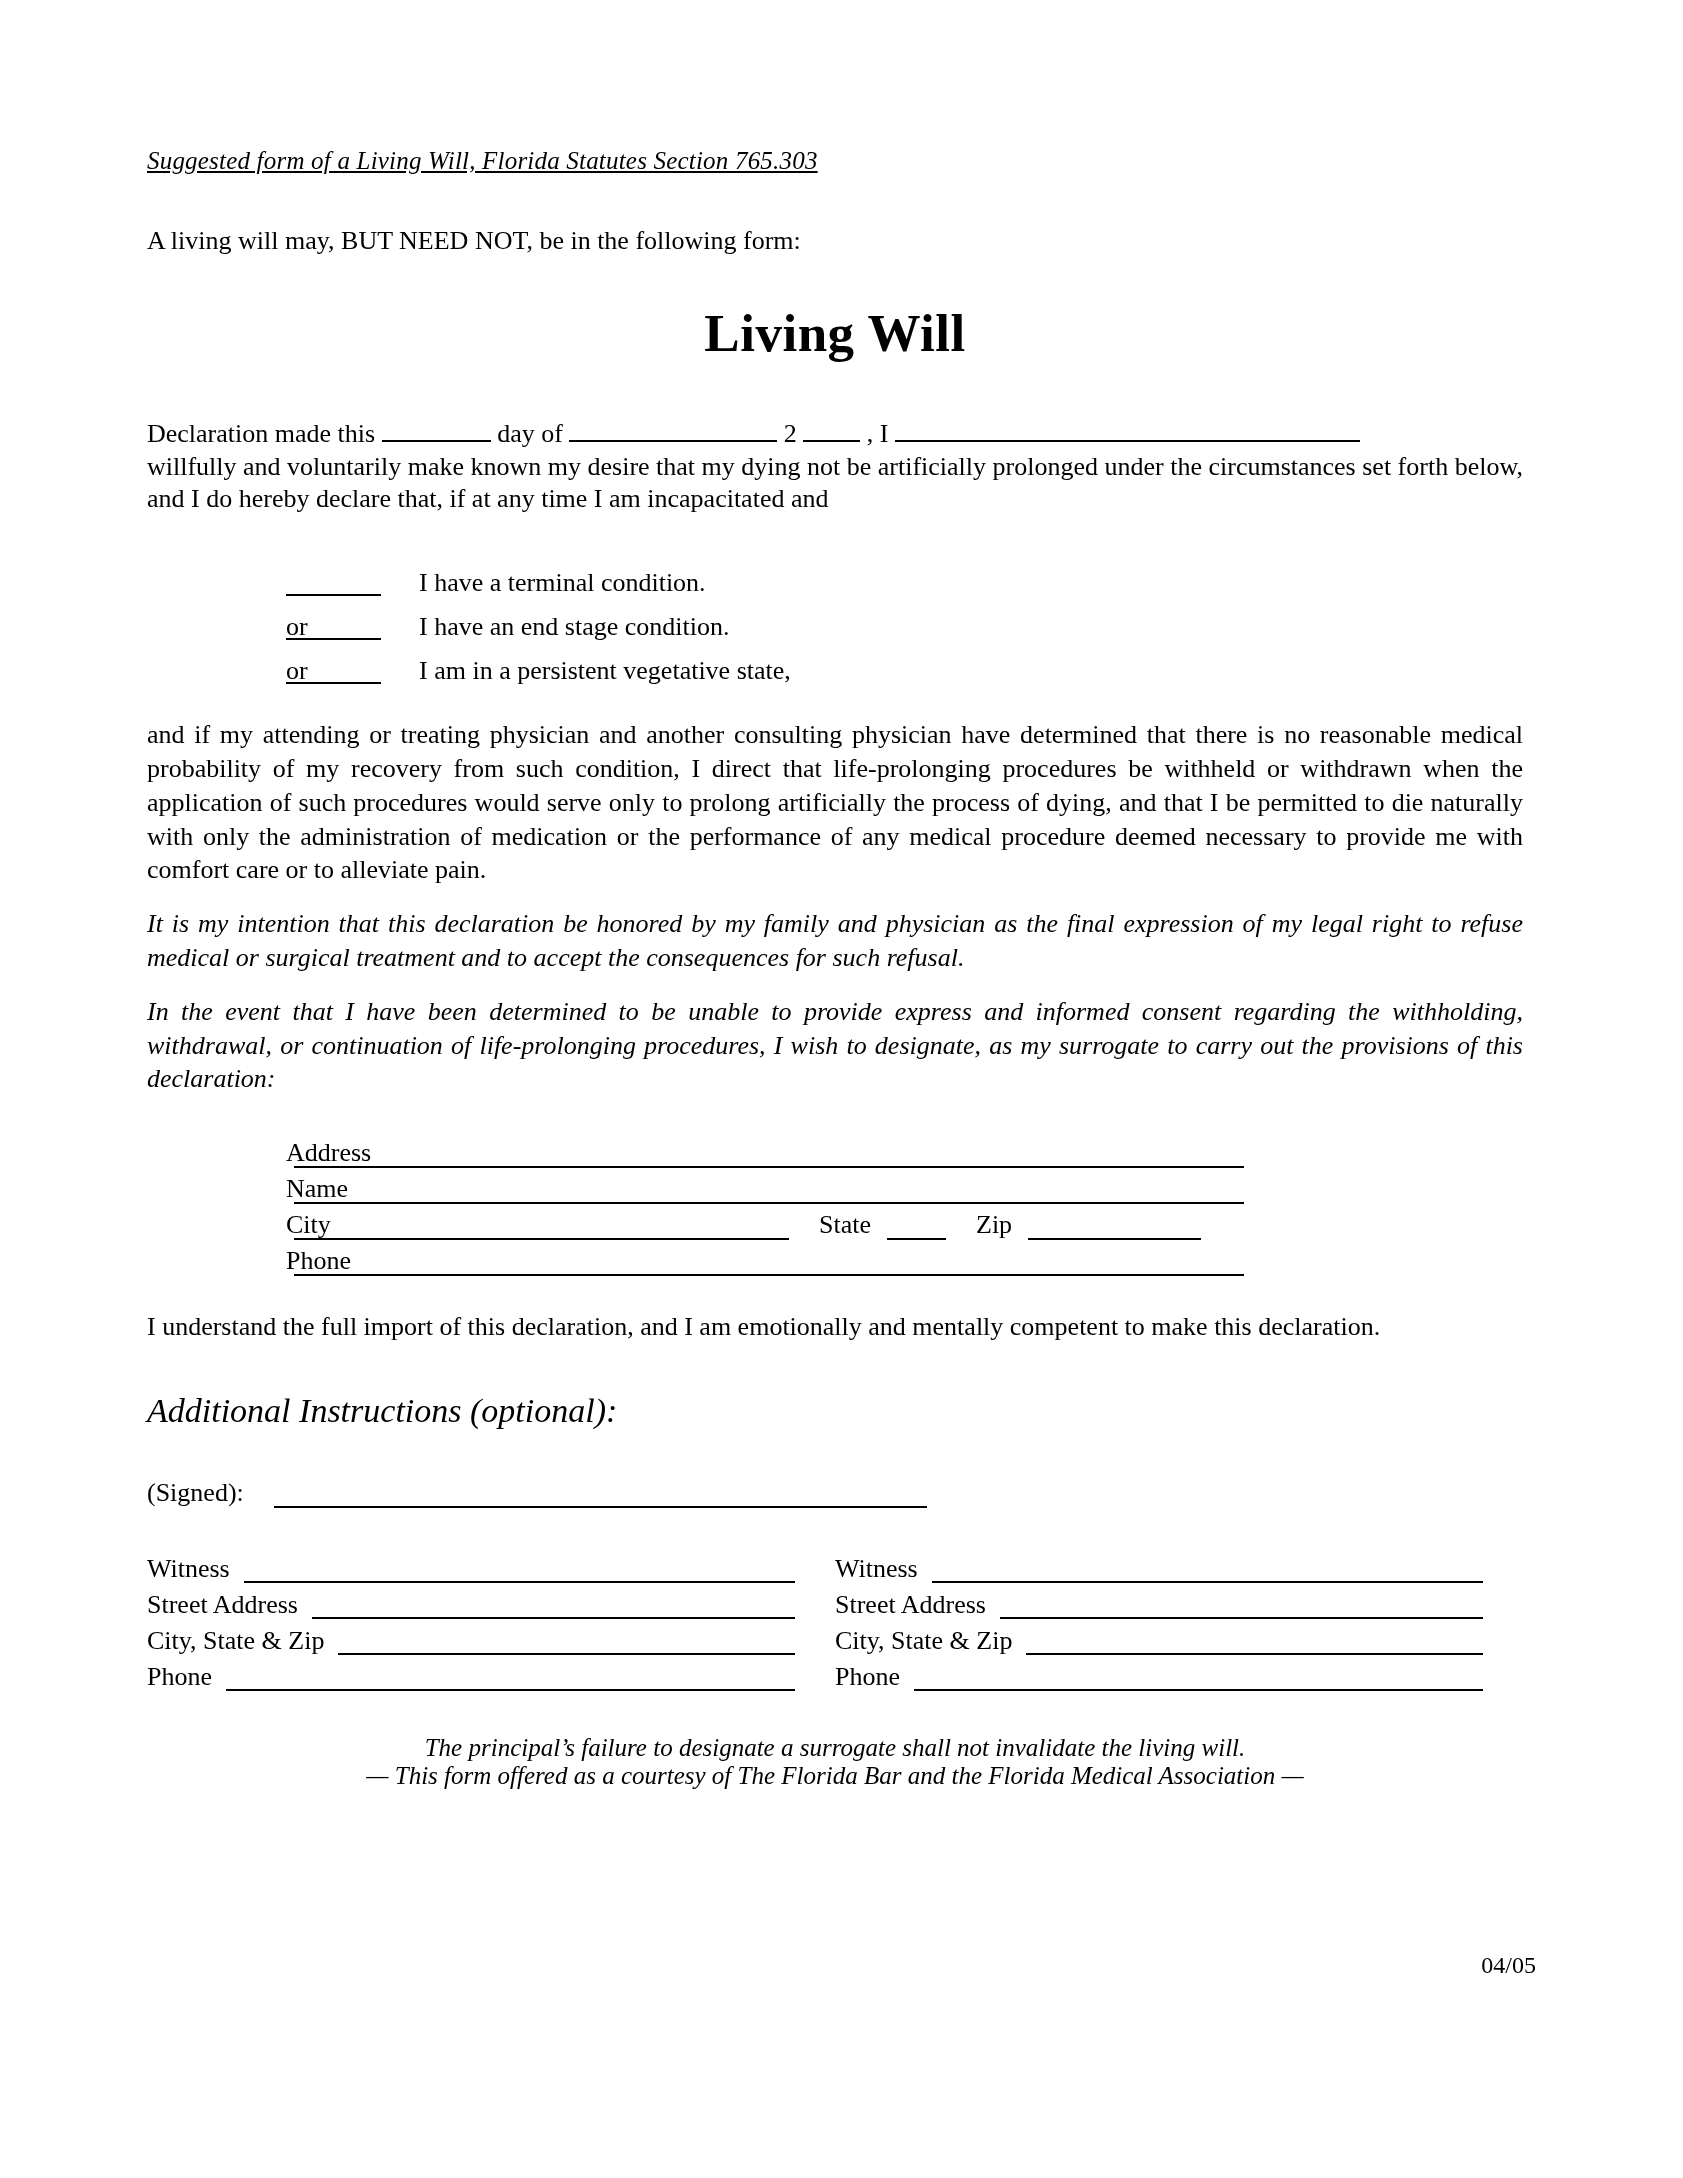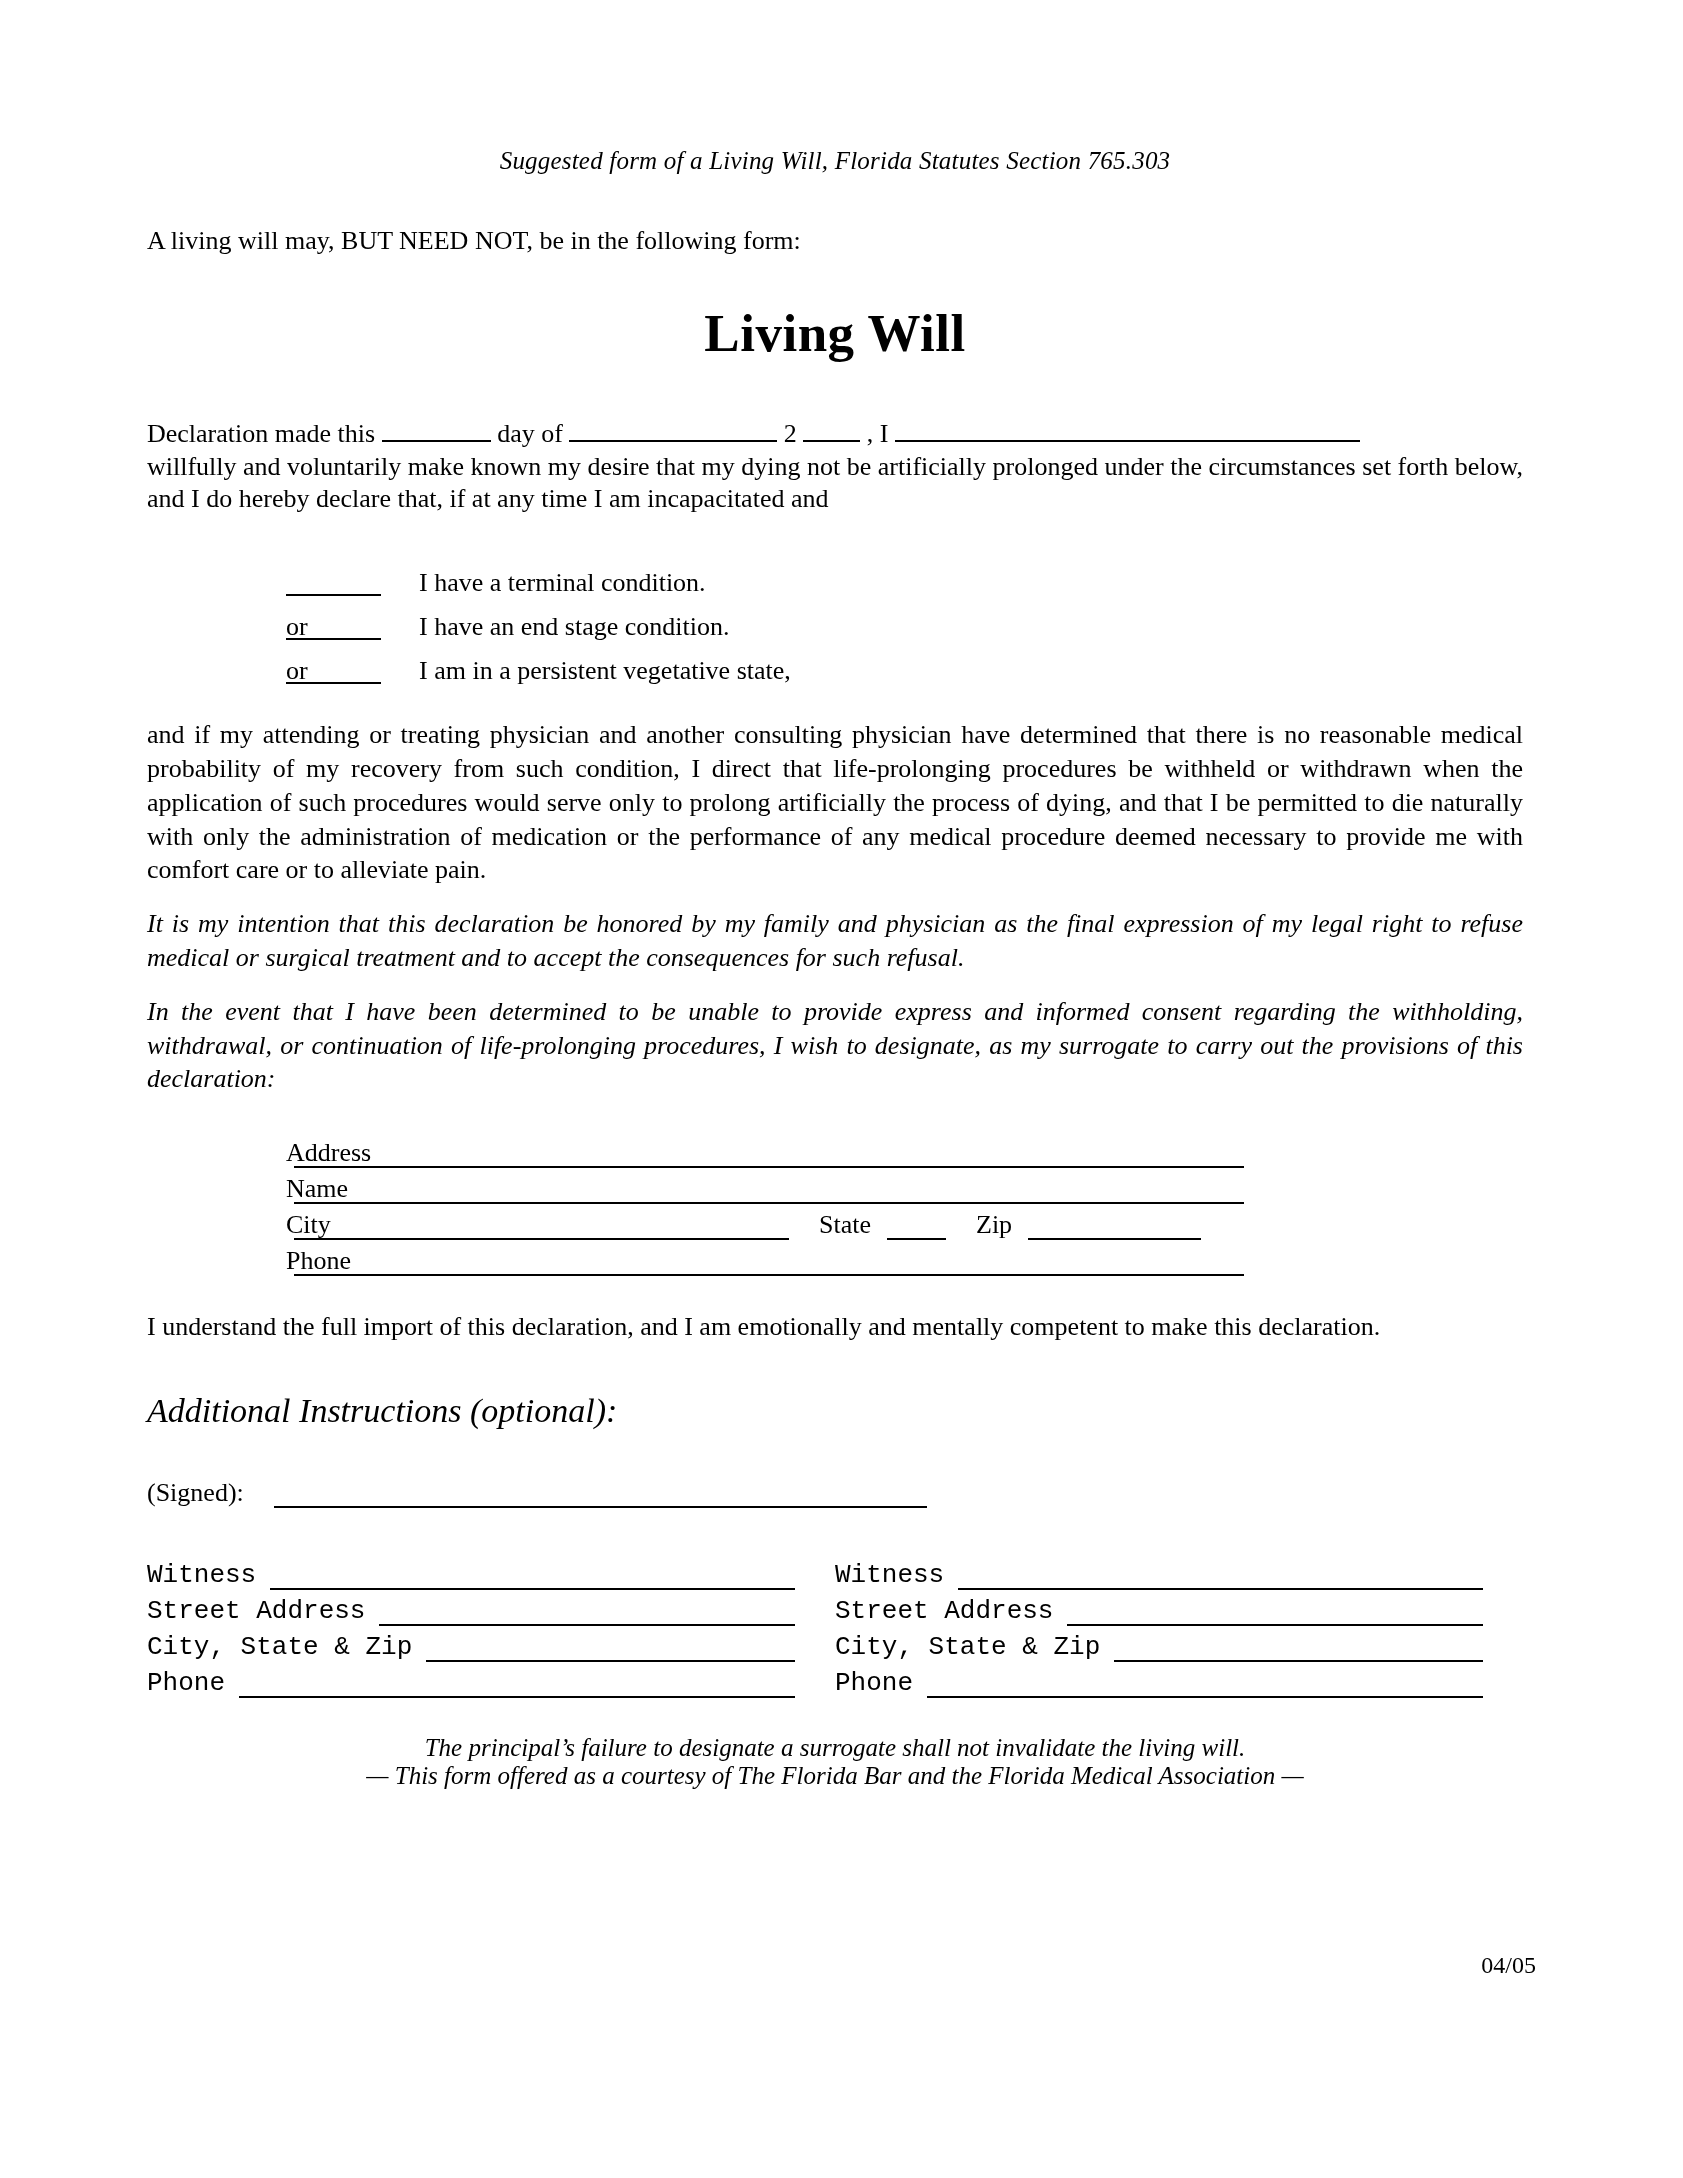--- a/index.html
+++ b/index.html
@@ -24,25 +24,25 @@
     padding: 0;
   }
   .content {
     position: absolute;
     left: 147px;
     top: 0;
     width: 1376px;
   }
 
   .doc-header {
-    text-align: center;
     font-style: italic;
     font-size: 25px;
     margin-top: 147px;
     letter-spacing: 0.2px;
+    text-decoration: underline;
   }
 
   .intro-line {
     font-size: 26px;
     margin-top: 51px;
     line-height: 1.18;
   }
 
   .doc-title {
     text-align: center;
@@ -160,23 +160,21 @@
     margin-top: 46px;
     display: flex;
     gap: 0px;
     font-size: 26px;
   }
   .witness-col {
     width: 688px;
   }
   .w-row {
     display: flex;
-    align-items: flex-end;
     height: 36px;
-    font-family: Liberation Mono, monospace;
   }
   .w-lbl { white-space: nowrap; }
   .w-rule {
     border-bottom: 2px solid #000;
     height: 27px;
     flex: 1;
     margin-left: 14px;
     margin-right: 40px;
   }
 

